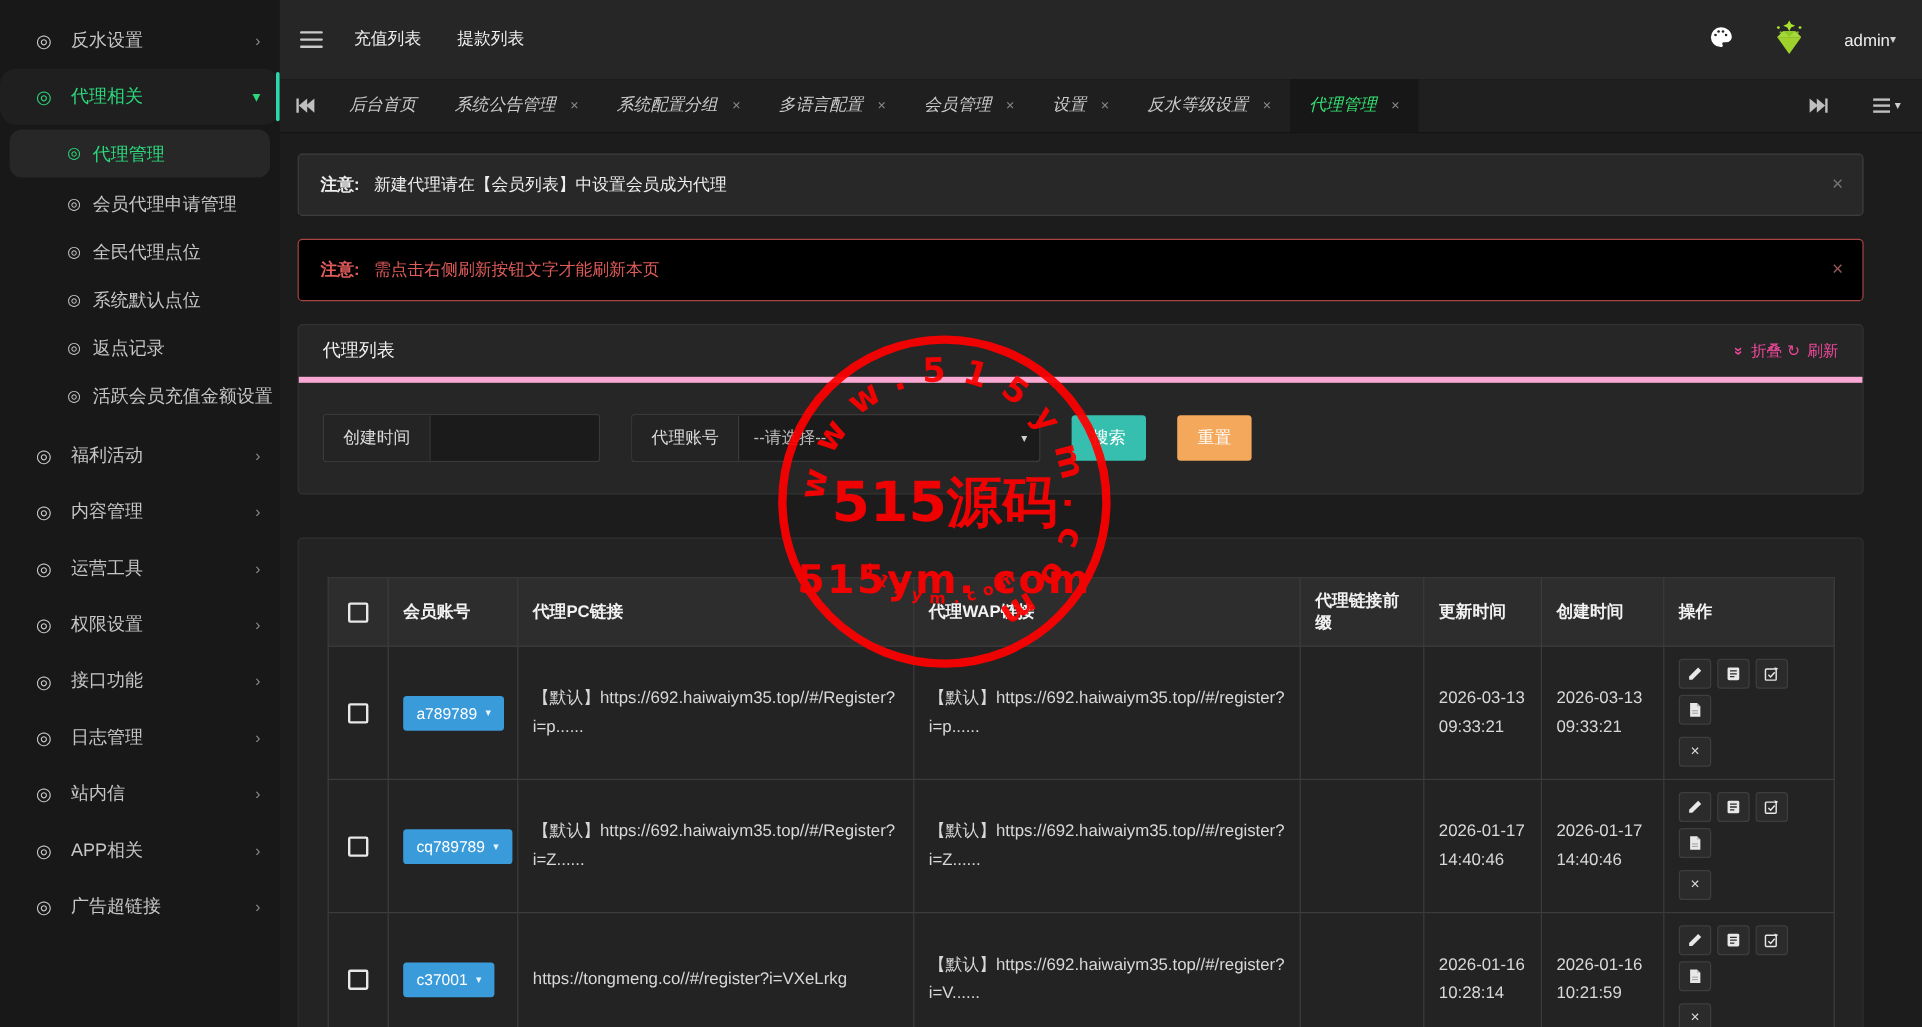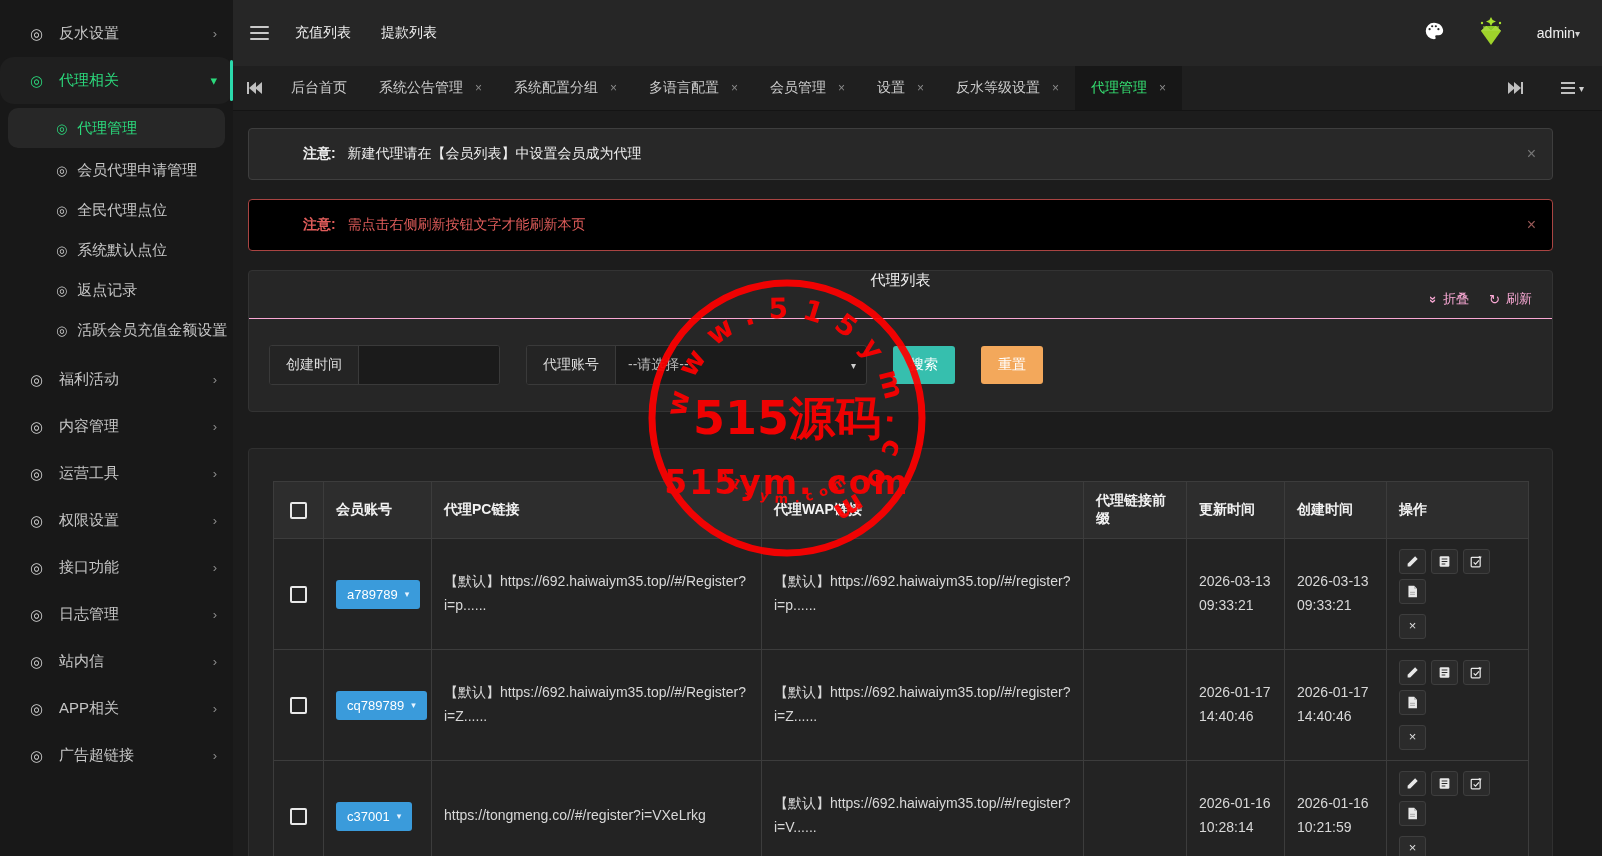--- a/index.html
+++ b/index.html
@@ -31,40 +31,40 @@
   .hamburger i { display:block; width:19px; height:2px; background:#c9c9c9; border-radius:1px; }
   .topnav { display:flex; gap:30px; font-size:14px; color:#f0f0f0; }
   .topnav span { cursor:pointer; }
   .top-right { margin-left:auto; display:flex; align-items:center; gap:24px; }
   .user { display:flex; align-items:center; gap:0; font-size:14px; color:#f0f0f0; cursor:pointer; }
   .caret { font-size:10px; color:#cfcfcf; }
 
   
   .tabbar { position:absolute; left:233px; top:66px; right:0; height:45px; background:#1f1f1f; display:flex; align-items:stretch; border-bottom:1px solid #141414; z-index:4; }
   .tb-btn { width:42px; display:flex; align-items:center; justify-content:center; color:#bfbfbf; cursor:pointer; }
-  .tabs { display:flex; }
+  .tabs { display:flex;font-style:italic; }
   .tab { display:flex; align-items:center; gap:12px; padding:0 16px; font-size:14px; color:#cccccc; cursor:pointer; }
   .tab .x { color:#8a8a8a; font-size:12px; }
   .tab.active { background:#171717; color:#35e072; }
   .tabbar-right { margin-left:auto; display:flex; align-items:center; gap:24px; padding-right:18px; }
   .mini-menu { display:flex; align-items:center; gap:4px; color:#bfbfbf; cursor:pointer; }
   .mini-menu .bars { display:inline-flex; flex-direction:column; gap:3px; }
   .mini-menu .bars i { width:14px; height:2px; background:#bfbfbf; display:block; }
 
   
   .content { position:absolute; left:233px; top:111px; right:0; bottom:0; padding:17px 49px 0 15px; overflow:hidden; }
   .notice { border:1px solid #3e3e3e; background:#282828; border-radius:4px; padding:16px 40px 16px 18px; font-size:14px; color:#eee; margin-bottom:19px; position:relative; }
-  .notice b { margin-right:8px;margin-left:36px; }
+  .notice b { margin-right:8px; }
   .notice .close { position:absolute; right:16px; top:50%; transform:translateY(-50%); color:#777; font-size:16px; cursor:pointer; }
   .notice.red { background:#000000; border-color:#a94442; color:#e05c5a; }
   .notice.red .close { color:#9a5a58; }
 
   .panel { background:#262626; border:1px solid #333; border-radius:4px; }
-  .panel-h { height:48px; display:flex; align-items:center; padding:0 20px; border-bottom:1px solid #f9a8d4; font-size:15px; color:#f0f0f0;flex-direction:column; }
-  .panel-tools { margin-left:auto; display:flex; gap:20px; color:#f9a8d4; font-size:13px; }
+  .panel-h { height:48px; display:flex; align-items:center; padding:0 20px; border-bottom:5px solid #f9a8d4; font-size:15px; color:#f0f0f0; }
+  .panel-tools { margin-left:auto; display:flex; gap:4px; color:#ec4899; font-size:13px; }
   .ptool { display:flex; align-items:center; gap:6px; cursor:pointer; }
   .rot90 { display:inline-block; transform:rotate(90deg); font-weight:bold; }
   .panel-b { padding:26px 20px; display:flex; align-items:center; gap:26px; }
   .igroup { display:flex; border:1px solid #3a3a3a; border-radius:3px; height:40px; background:#1b1b1b; overflow:hidden; }
   .igroup .lbl { display:flex; align-items:center; padding:0 16px; font-size:14px; color:#ddd; border-right:1px solid #3a3a3a; background:#242424; white-space:nowrap; }
   .igroup input { width:140px; background:#1b1b1b; border:none; outline:none; color:#ddd; padding:0 10px; font-size:14px; }
   .fake-select { width:250px; display:flex; align-items:center; padding:0 12px; color:#bbb; font-size:14px; cursor:pointer; position:relative; }
   .fake-select .caret { position:absolute; right:10px; }
   .btn { height:38px; padding:0 17px; border:none; border-radius:3px; color:#fff; font-size:14px; cursor:pointer; font-family:inherit; }
   .btn.search { background:#36bfae; }

